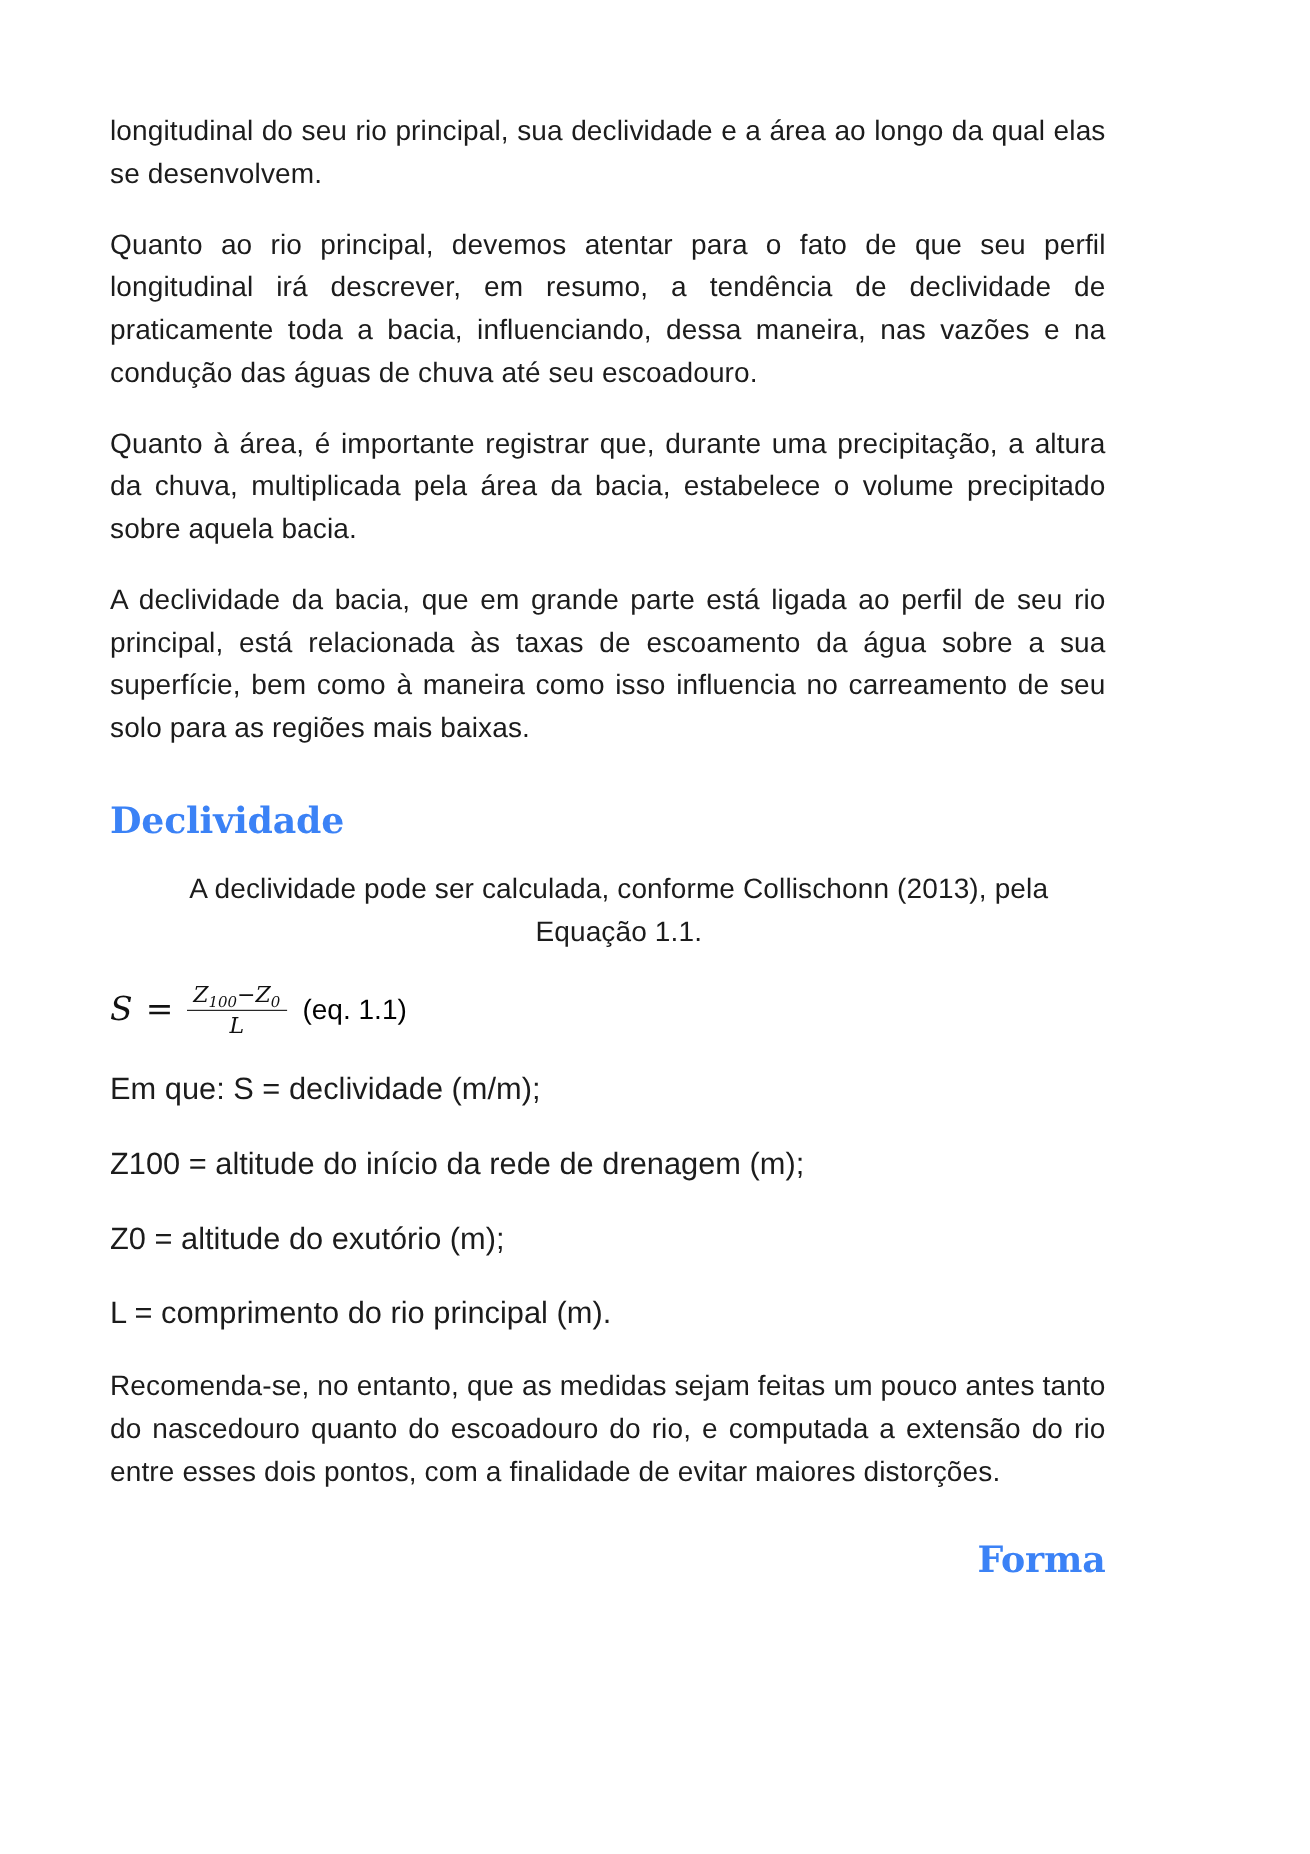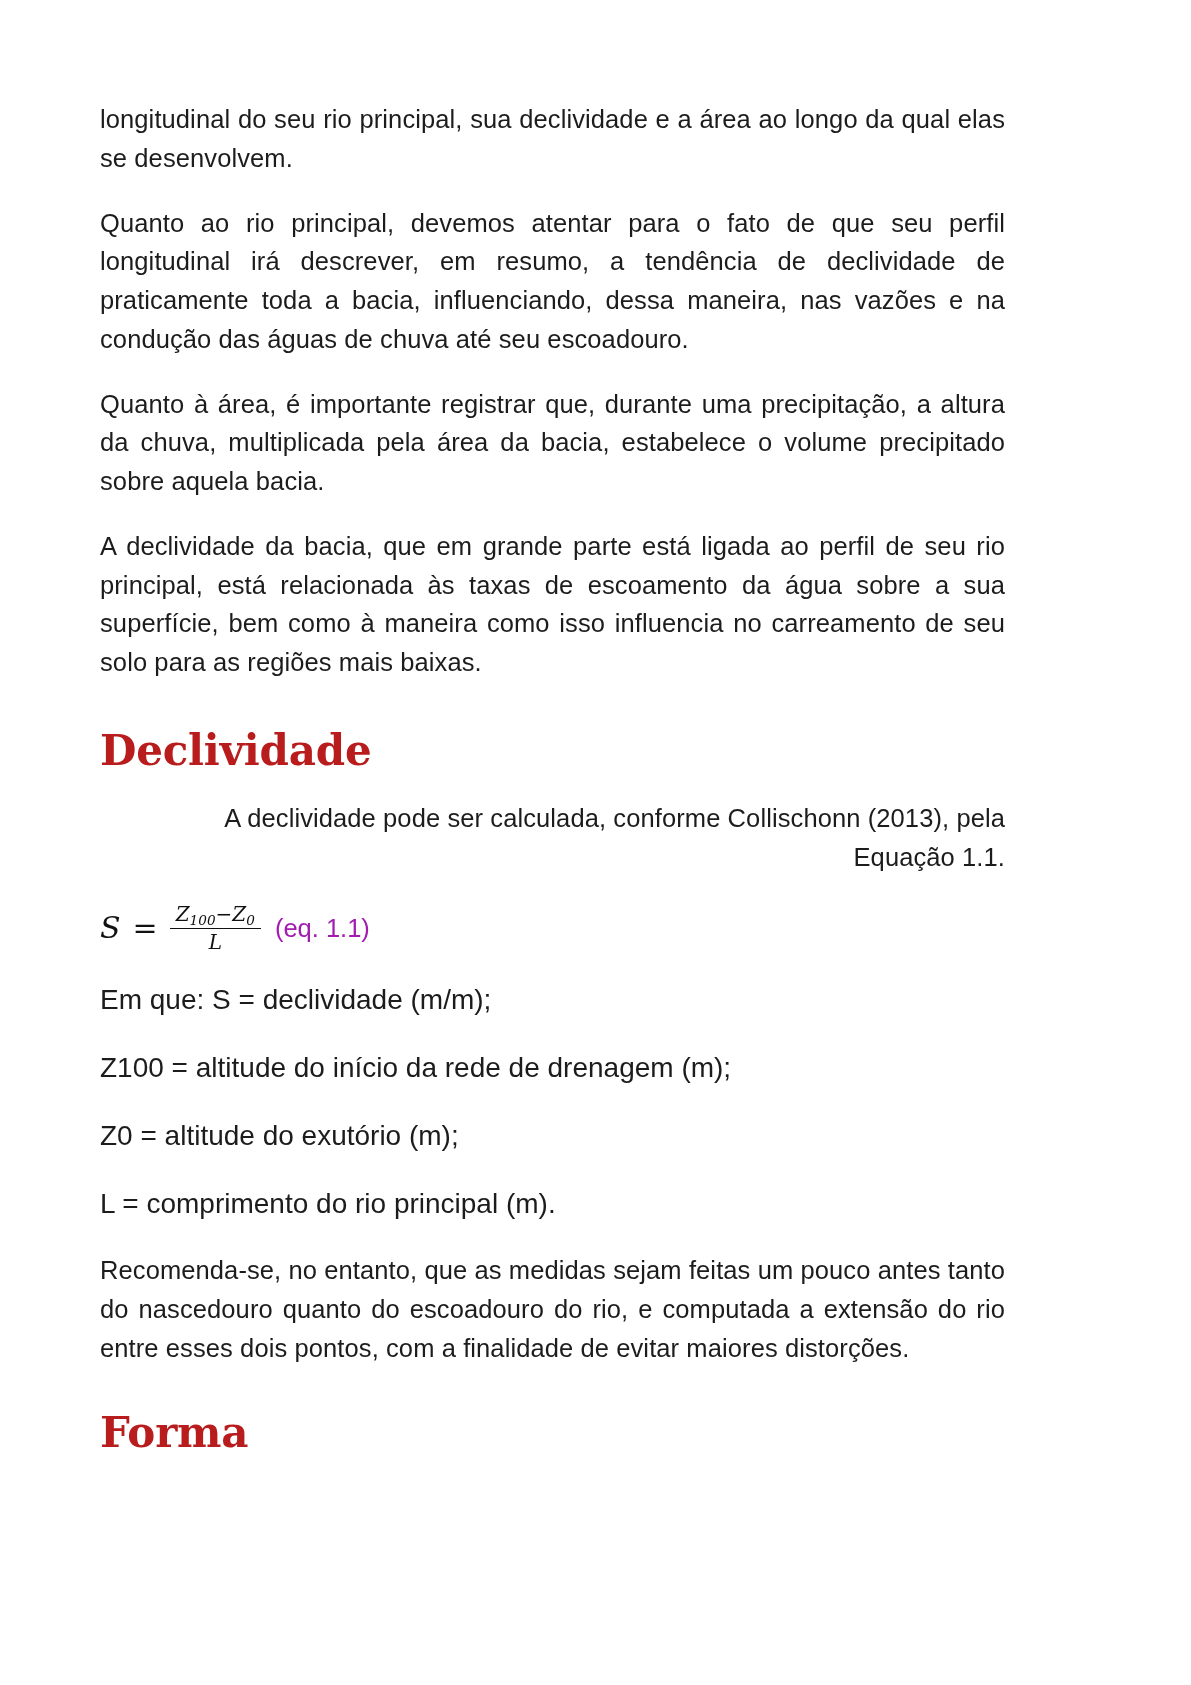--- a/index.html
+++ b/index.html
@@ -23,33 +23,34 @@
   }
   p.body-text {
     margin: 0 0 26px 0;
     font-size: 25.5px;
     line-height: 1.52;
     text-align: justify;
     color: #1c1c1c;
     letter-spacing: 0.1px;
   }
   p.body-text.last-short {
-    text-align: right;
+    text-align: center;
     margin-left: 20px;
   }
   h2.section-heading {
     font-family: "DejaVu Serif", "Liberation Serif", serif;
-    font-size: 42px;
+    font-size: 33px;
     font-weight: 700;
     margin: 44px 0 24px 0;
-    color: #b91c1c;
+    color: #3b82f6;
     letter-spacing: -0.2px;
   }
   h2.section-heading.tight-top {
     margin-top: 40px;
+    text-align: right;
   }
   .equation-line {
     margin: 0 0 26px 0;
     display: flex;
     align-items: center;
     gap: 14px;
     font-size: 25.5px;
     line-height: 1.5;
   }
   .equation {
@@ -92,21 +93,21 @@
   .frac sub {
     font-size: 0.68em;
     vertical-align: baseline;
     position: relative;
     bottom: -0.28em;
   }
   .eq-label {
     font-family: "Liberation Sans", sans-serif;
     font-style: normal;
     font-size: 25.5px;
-    color: #a21caf;
+    color: #000000;
   }
   .defs p {
     margin: 0 0 26px 0;
     font-size: 28px;
     line-height: 1.5;
     color: #1c1c1c;
   }
 </style>
 </head>
 <body>

